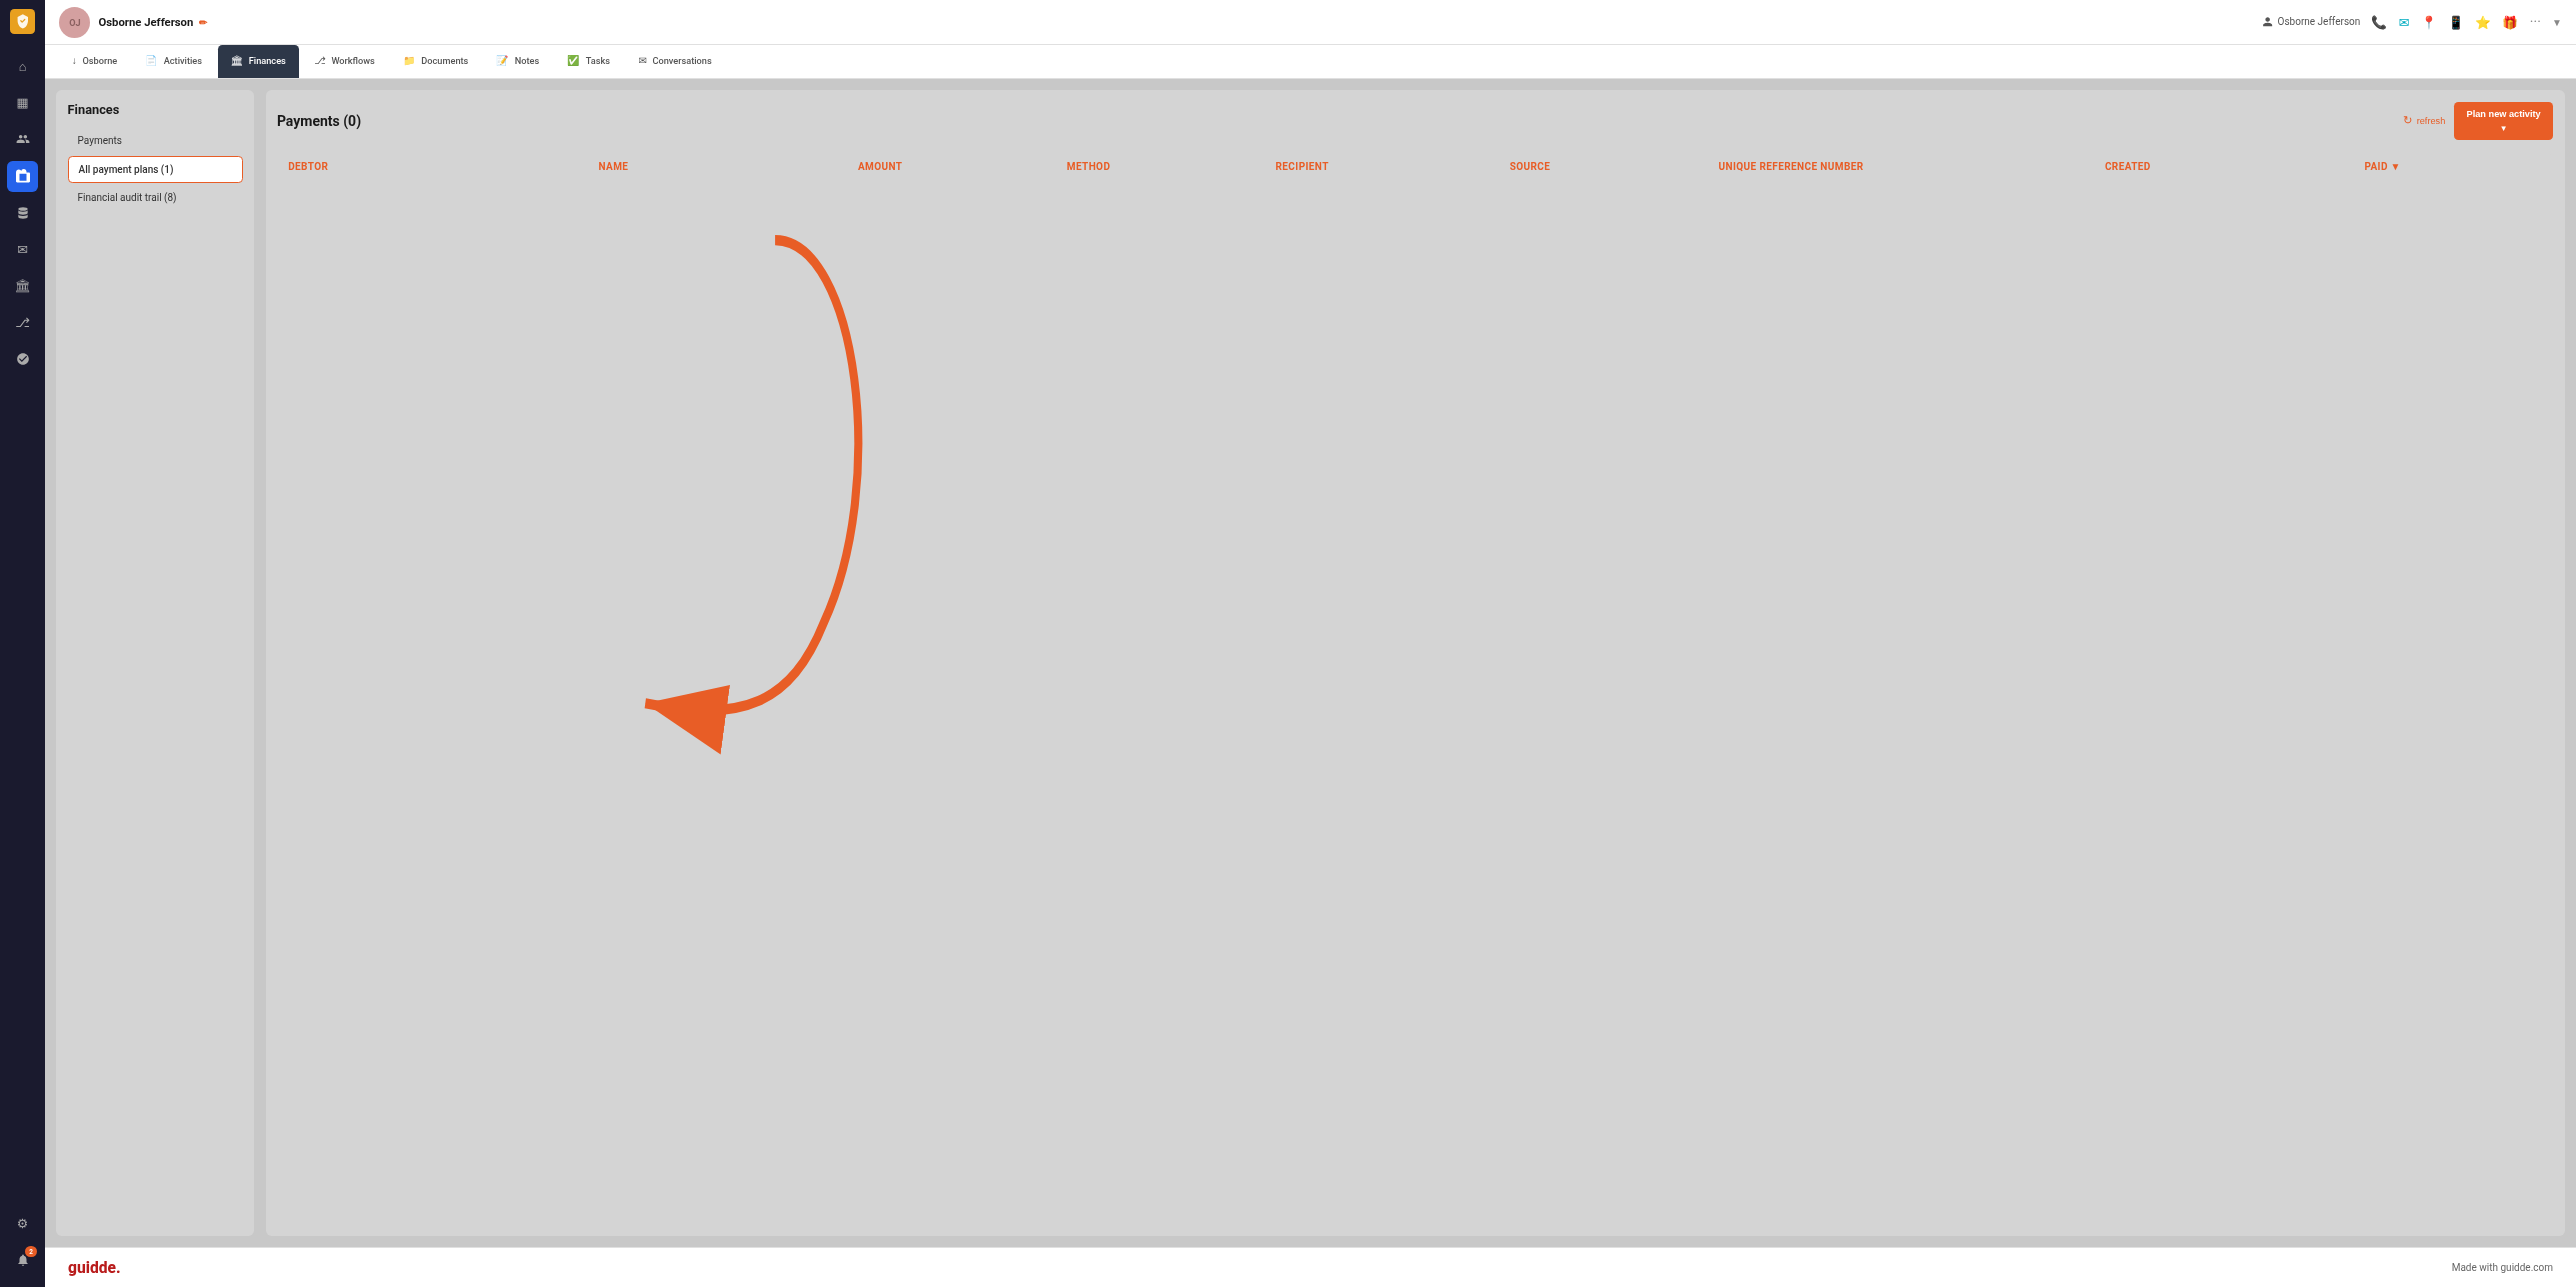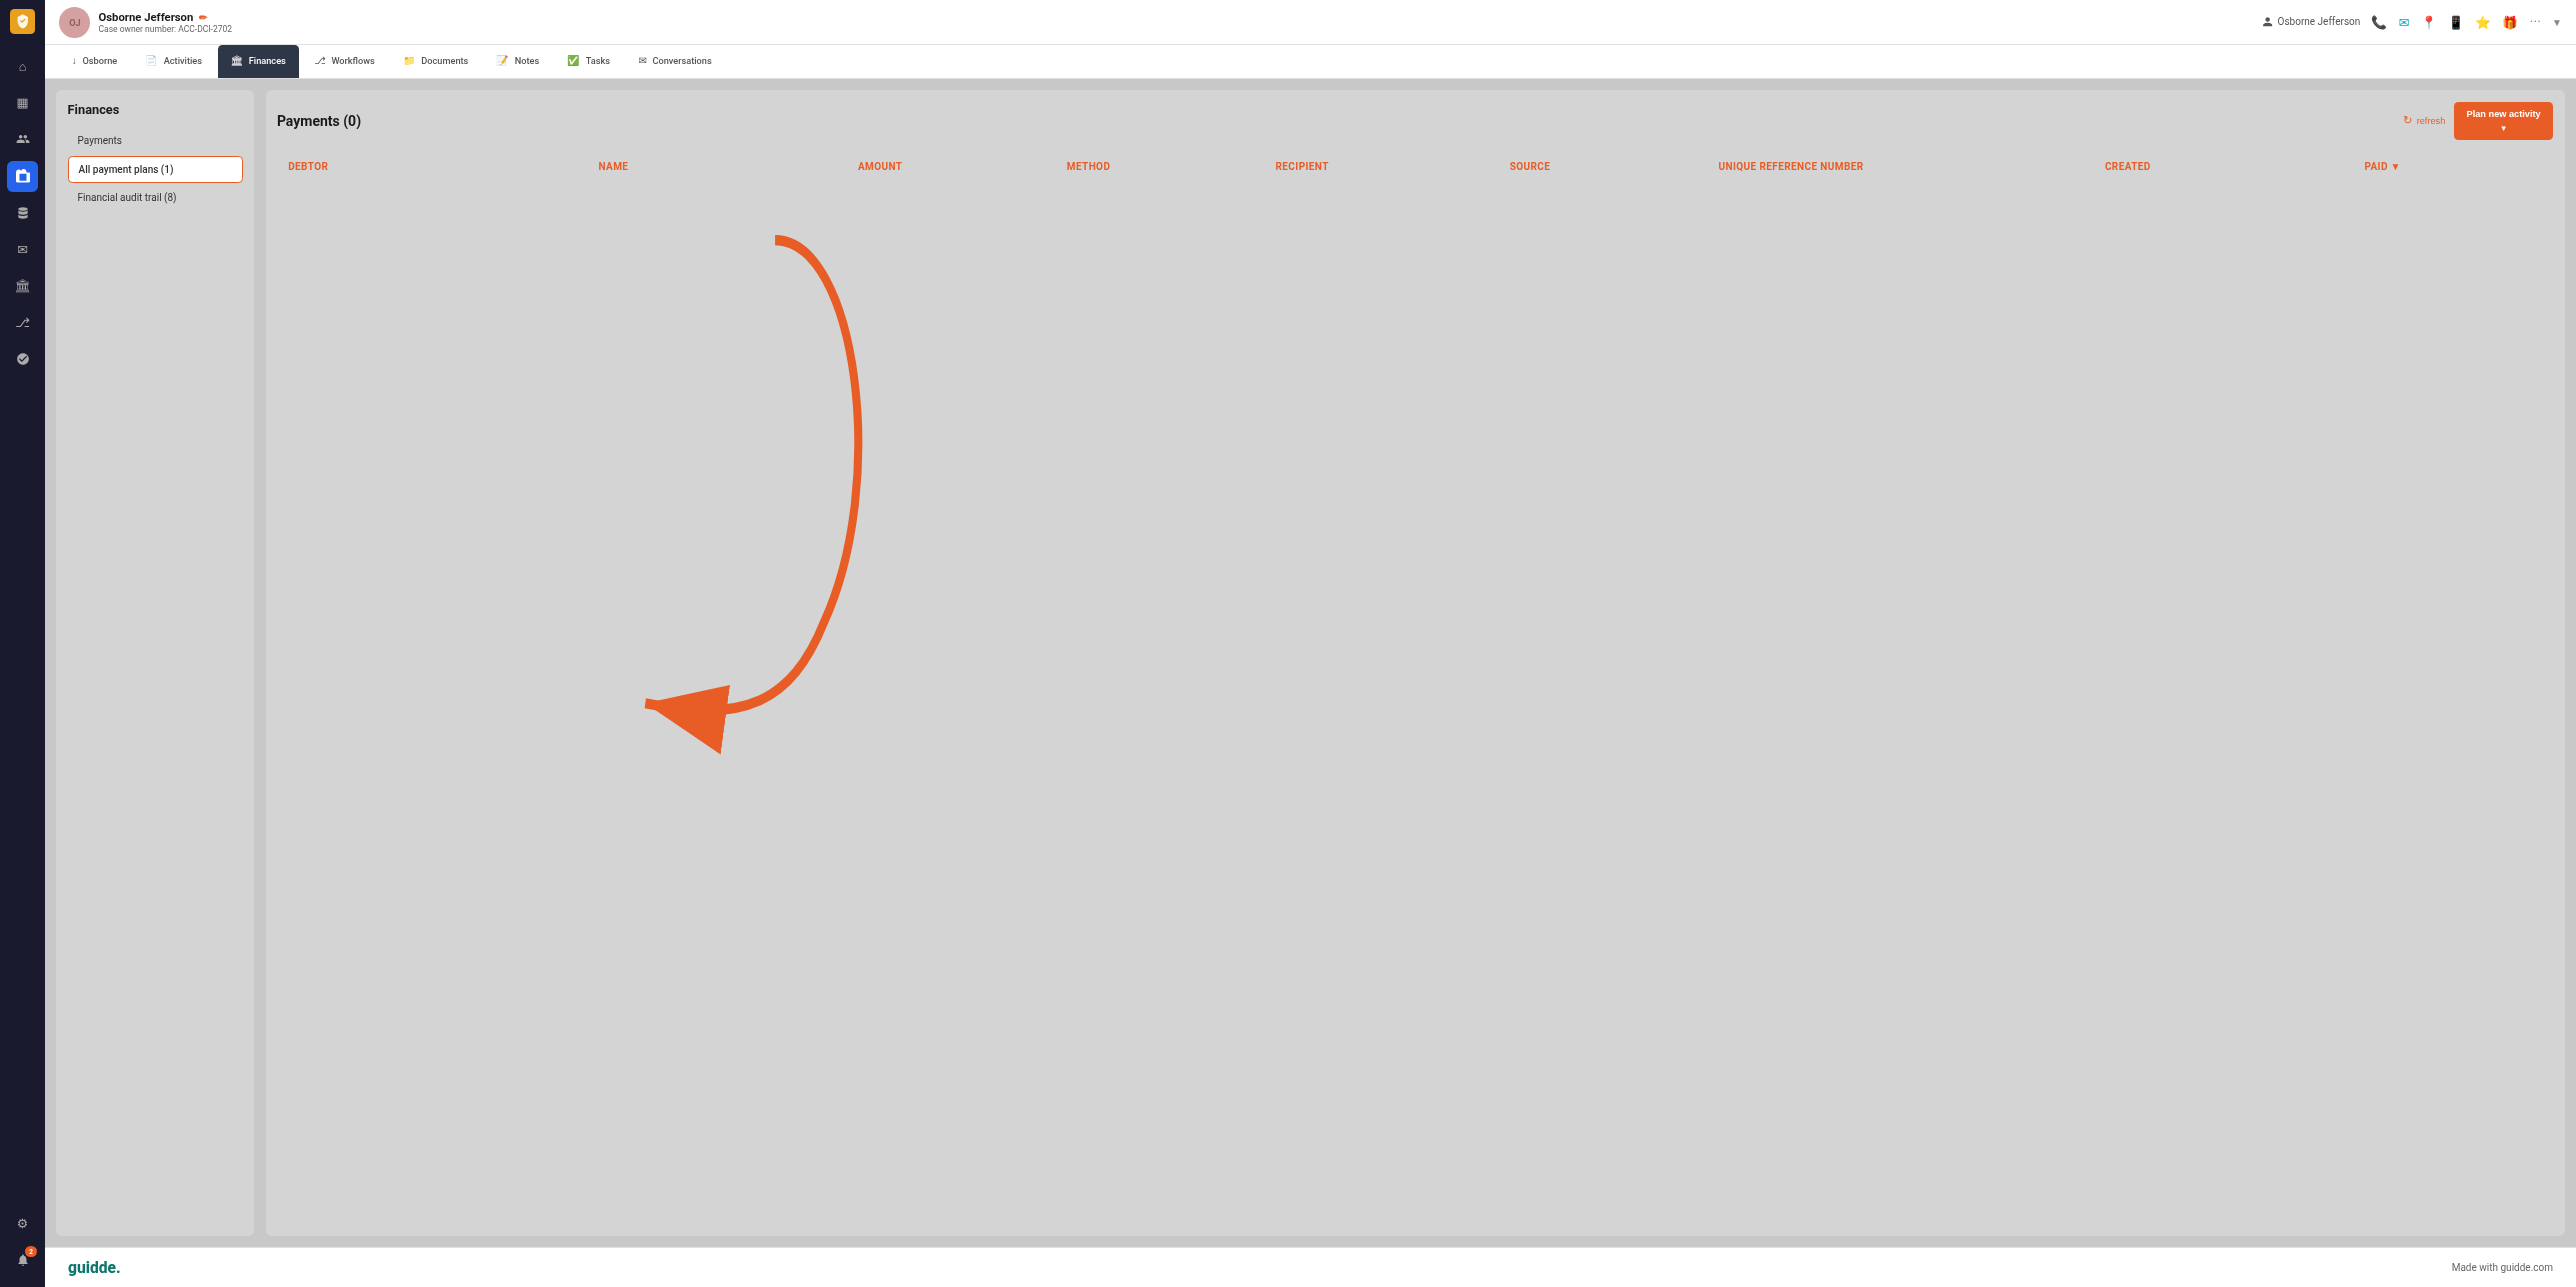--- a/index.html
+++ b/index.html
@@ -116,21 +116,21 @@
     .no-rows {
       text-align: center; padding: 43px 14px; color: #666; font-size: 10px; font-style: italic;
     }
 
     
     .footer {
       background: white; height: 40px; display: flex; align-items: center;
       justify-content: space-between; padding: 0 23px; border-top: 0.7px solid #e0e0e0;
       flex-shrink: 0;
     }
-    .footer-logo { color: #0f766e; font-size: 15.6px; font-weight: 800; }
+    .footer-logo { color: #b91c1c; font-size: 15.6px; font-weight: 800; }
     .footer-credit { color: #666; font-size: 10px; padding-left: 24px; }
 
     
     .annotation-container {
       position: relative;
     }
     .annotation-svg {
       position: absolute;
       top: 0; left: 0;
       width: 100%; height: 100%;
@@ -195,21 +195,20 @@
       <svg width="20" height="20" viewBox="0 0 24 24" fill="#8b6060" style="font-size:20px">
         <circle cx="12" cy="12" r="12" fill="#d4a0a0"></circle>
         <text x="12" y="17" text-anchor="middle" font-size="11" fill="#8b6060" font-weight="bold">OJ</text>
       </svg>
     </div>
     <div class="header-info">
       <div class="header-name">
         <span>Osborne Jefferson</span>
         <span class="edit-icon">✏</span>
       </div>
-      <div class="header-case">Case owner number: ACC-DCI-2702</div>
     </div>
     <div class="header-actions">
       <div class="header-user">
         <svg width="11.3" height="11.3" viewBox="0 0 24 24" fill="#555">
             <path d="M12 12c2.7 0 4.8-2.1 4.8-4.8S14.7 2.4 12 2.4 7.2 4.5 7.2 7.2 9.3 12 12 12zm0 2.4c-3.2 0-9.6 1.6-9.6 4.8v2.4h19.2v-2.4c0-3.2-6.4-4.8-9.6-4.8z"></path>
           </svg>
         <span>Osborne Jefferson</span>
       </div>
       <div class="header-icons">
         <span class="icon-green">📞</span>

